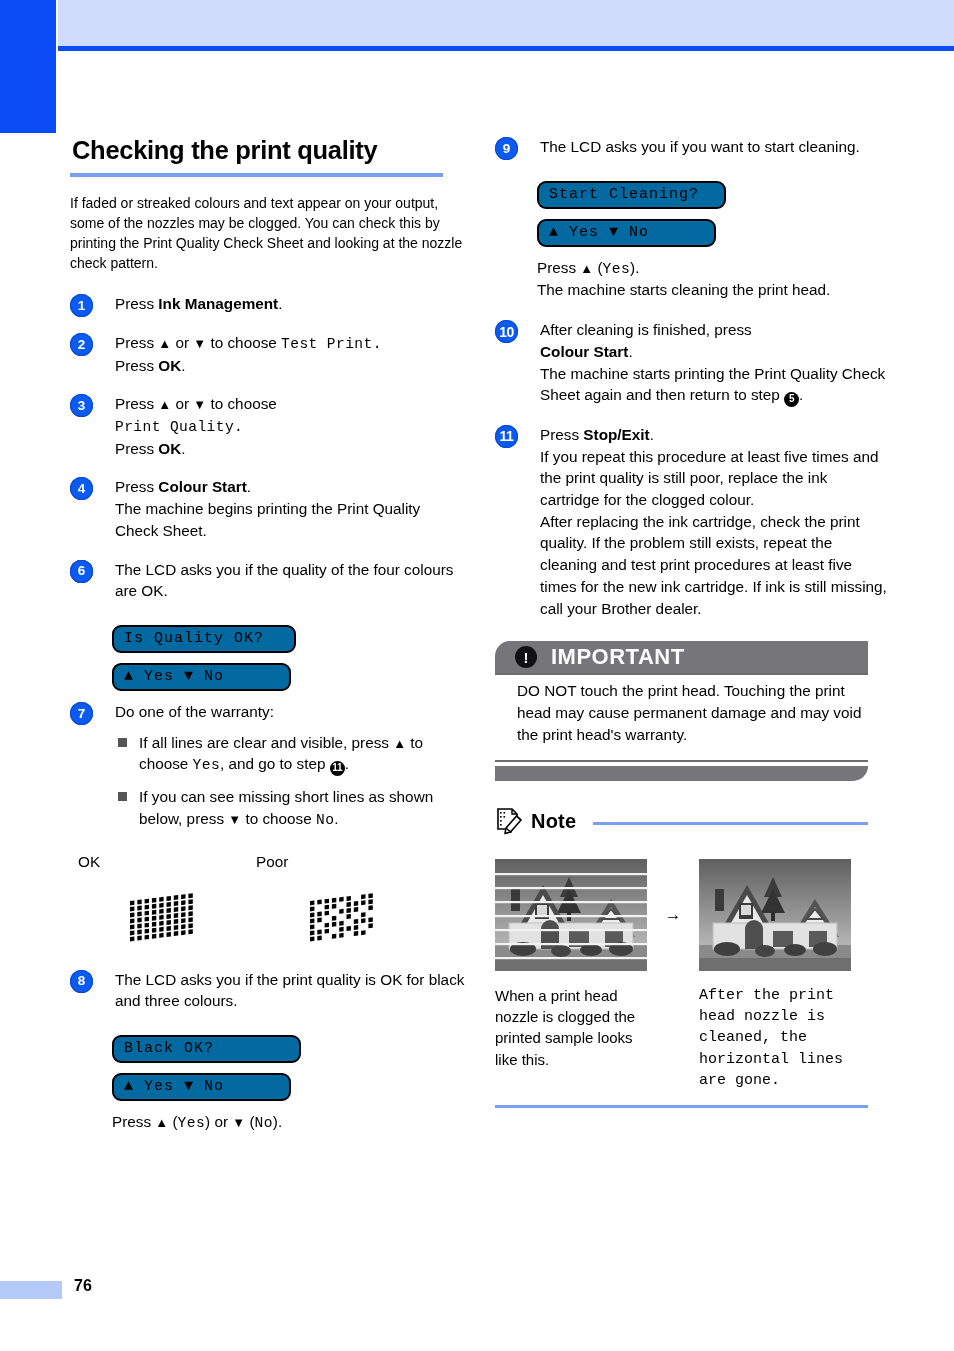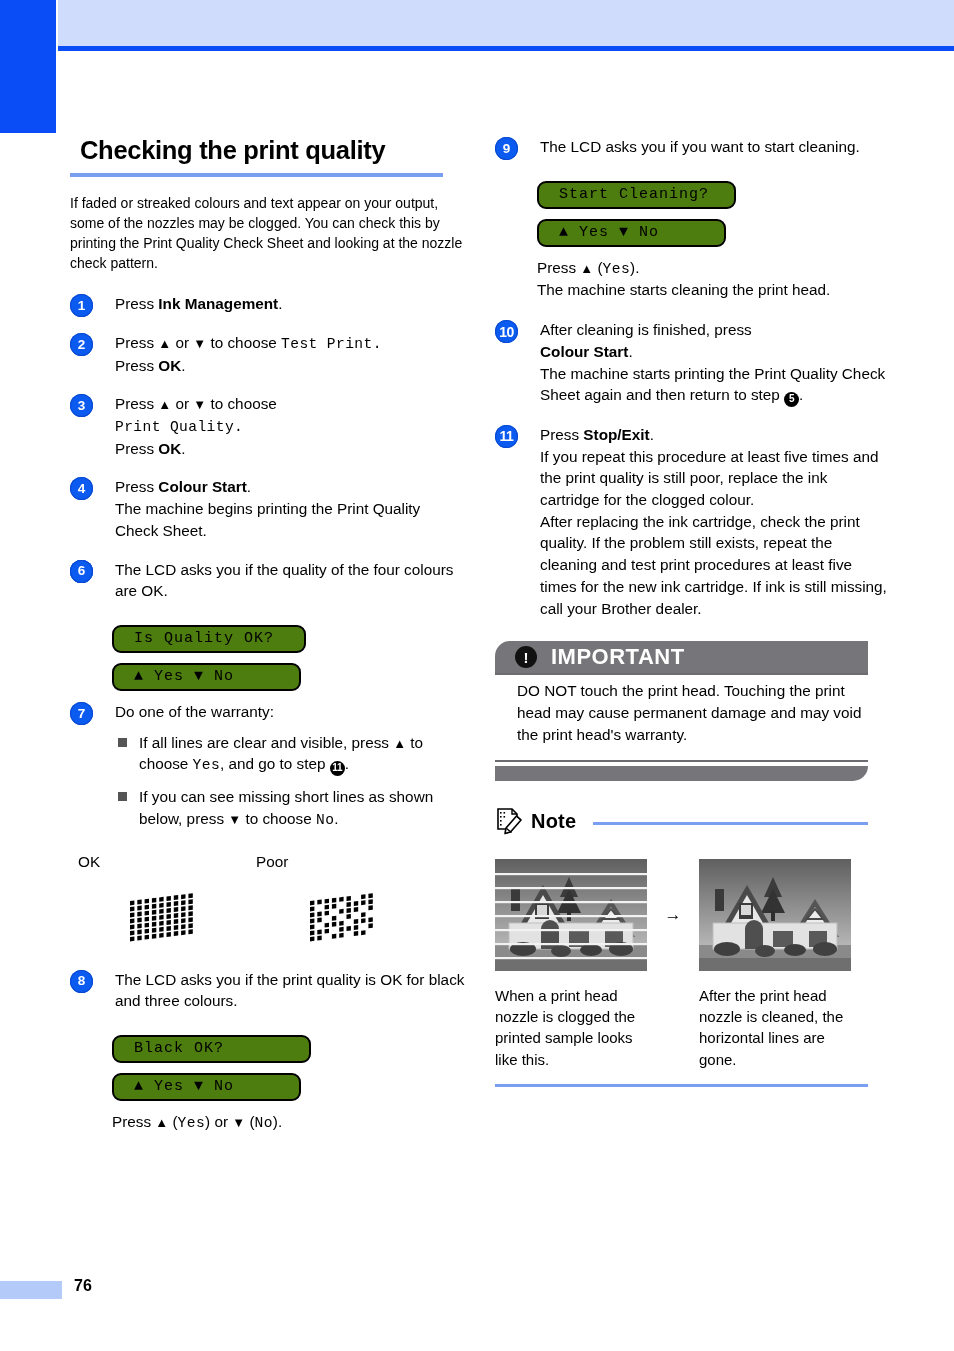--- a/index.html
+++ b/index.html
@@ -14,21 +14,21 @@
   .header-rule{position:absolute;left:58px;top:46px;width:896px;height:5px;background:#0a4cf5;}
   .footer-bar{position:absolute;left:0;top:1281px;width:62px;height:18px;background:#b4caf8;}
   .page-number{position:absolute;left:74px;top:1277px;font-size:16px;font-weight:bold;letter-spacing:.2px;}
 
   
   .col{position:absolute;top:136px;width:396px;}
   .col-left{left:70px;}
   .col-right{left:495px;}
 
   h1.section-title{
-    font-size:25.5px;font-weight:bold;margin:0 0 0 10px;letter-spacing:-.3px;line-height:1.1;
+    font-size:25.5px;font-weight:bold;margin:0 0 0 2px;letter-spacing:-.3px;line-height:1.1;
   }
   .title-rule{width:373px;height:4px;background:#7a9ef0;margin:9px 0 16px 0;}
   p.intro{font-size:14px;line-height:1.43;margin:0 0 20px 0;}
 
   
   .step{position:relative;padding-left:45px;margin-bottom:17px;}
   .badge{
     position:absolute;left:0;top:1px;width:23px;height:23px;border-radius:50%;
     background:#0b5bf0;color:#fff;font-size:13.5px;font-weight:bold;
     display:flex;align-items:center;justify-content:center;line-height:1;
@@ -48,21 +48,21 @@
   
   ul.bullets{list-style:none;margin:9px 0 0 0;padding:0;}
   ul.bullets li{position:relative;padding-left:24px;margin-bottom:10px;font-size:15.3px;line-height:1.42;}
   ul.bullets li:before{
     content:"";position:absolute;left:3px;top:6px;width:9px;height:9px;background:#555;
   }
 
   
   .lcd{
     display:inline-block;border:2px solid #000;border-radius:9px;
-    padding:3px 10px 4px 20px;margin:6px 0 0 0;background:#4d7c0f;
+    padding:3px 10px 4px 10px;margin:6px 0 0 0;background:#0369a1;
     font-family:"Liberation Mono", monospace;font-size:15px;letter-spacing:1px;white-space:pre;
   }
   .lcd.w1{width:160px;}
   .lcd.w2{width:155px;}
   .lcd.w3{width:165px;}
   .lcd-wrap{margin:4px 0 10px 42px;}
   .lcd-wrap.tight{margin-bottom:4px;}
 
   
   .pattern-row{margin:22px 0 4px 0;position:relative;height:28px;}
@@ -96,21 +96,21 @@
   
   .note{margin-top:26px;width:373px;}
   .note-head{display:flex;align-items:center;height:30px;}
   .note-title{font-size:20px;font-weight:bold;margin-left:7px;letter-spacing:.2px;}
   .note-rule{flex:1;height:3px;background:#7a9ef0;margin-left:17px;margin-top:4px;}
   .note-figs{display:flex;align-items:center;margin-top:22px;}
   .fig{width:152px;height:112px;position:relative;overflow:hidden;background:#bfbfbf;}
   .fig-arrow{width:52px;text-align:center;font-size:17px;}
   .note-caps{display:flex;margin-top:14px;}
   .cap{width:152px;font-size:15px;line-height:1.42;}
-  .cap.second{margin-left:52px;}
+  .cap.second{margin-left:52px;font-family:Liberation Mono, monospace;}
   .note-foot-rule{height:3px;background:#7a9ef0;margin-top:14px;}
 </style>
 </head>
 <body>
 
 <div class="edge-tab"></div>
 <div class="header-band"></div>
 <div class="header-rule"></div>
 <div class="footer-bar"></div>
 <div class="page-number">76</div>

